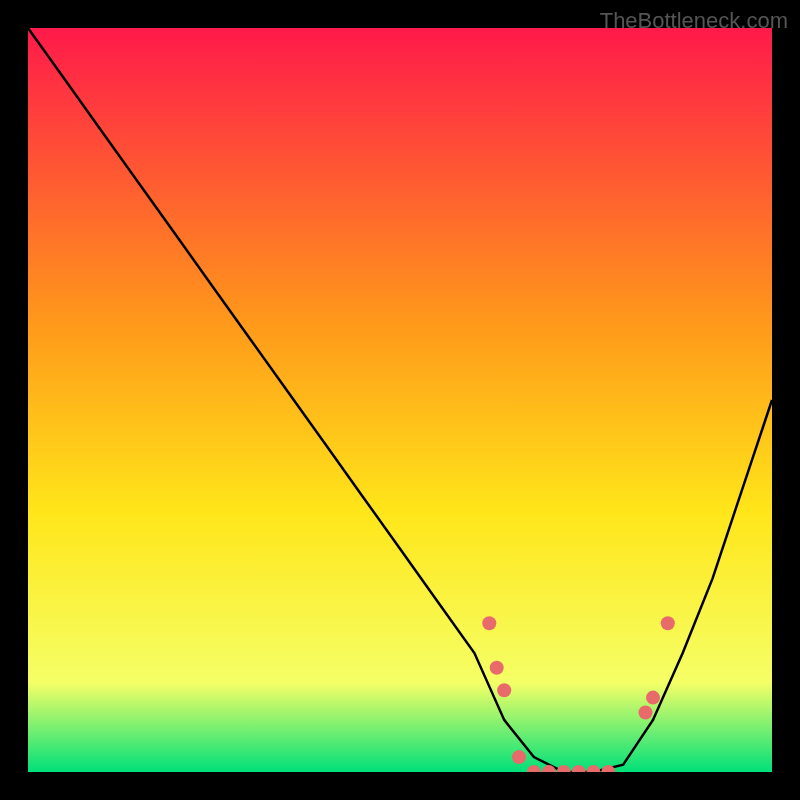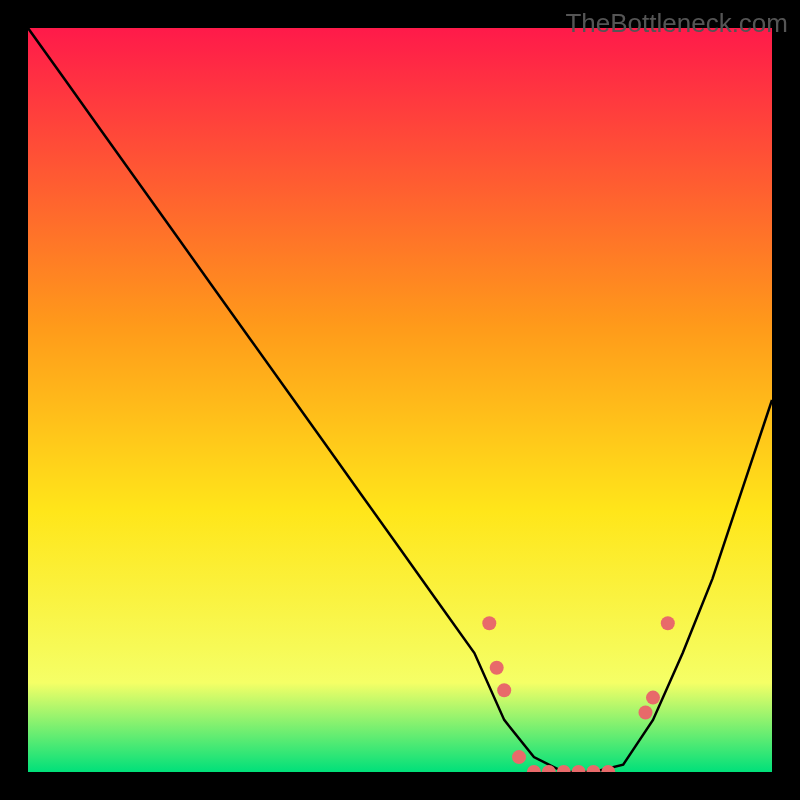--- a/index.html
+++ b/index.html
@@ -1,17 +1,17 @@
 <!DOCTYPE html>
 <html><head>
 <meta charset="utf-8">
 <style>
   * { margin: 0; padding: 0; box-sizing: border-box; }
   body { width: 800px; height: 800px; background: #000; position: relative; font-family: Arial, sans-serif; }
-  .watermark { position: absolute; top: 8px; right: 12px; color: #555; font-size: 26px; font-weight: normal; z-index: 10; }
+  .watermark { position: absolute; top: 8px; right: 12px; color: #555; font-size: 22px; font-weight: normal; z-index: 10; }
   .plot-area { position: absolute; top: 28px; left: 28px; width: 744px; height: 744px; }
   .plot-area svg { width: 100%; height: 100%; display: block; }
 </style>
 </head>
 <body>
 
 <div class="watermark">TheBottleneck.com</div>
 
 <div class="plot-area">
   <svg viewBox="0 0 744 744">

